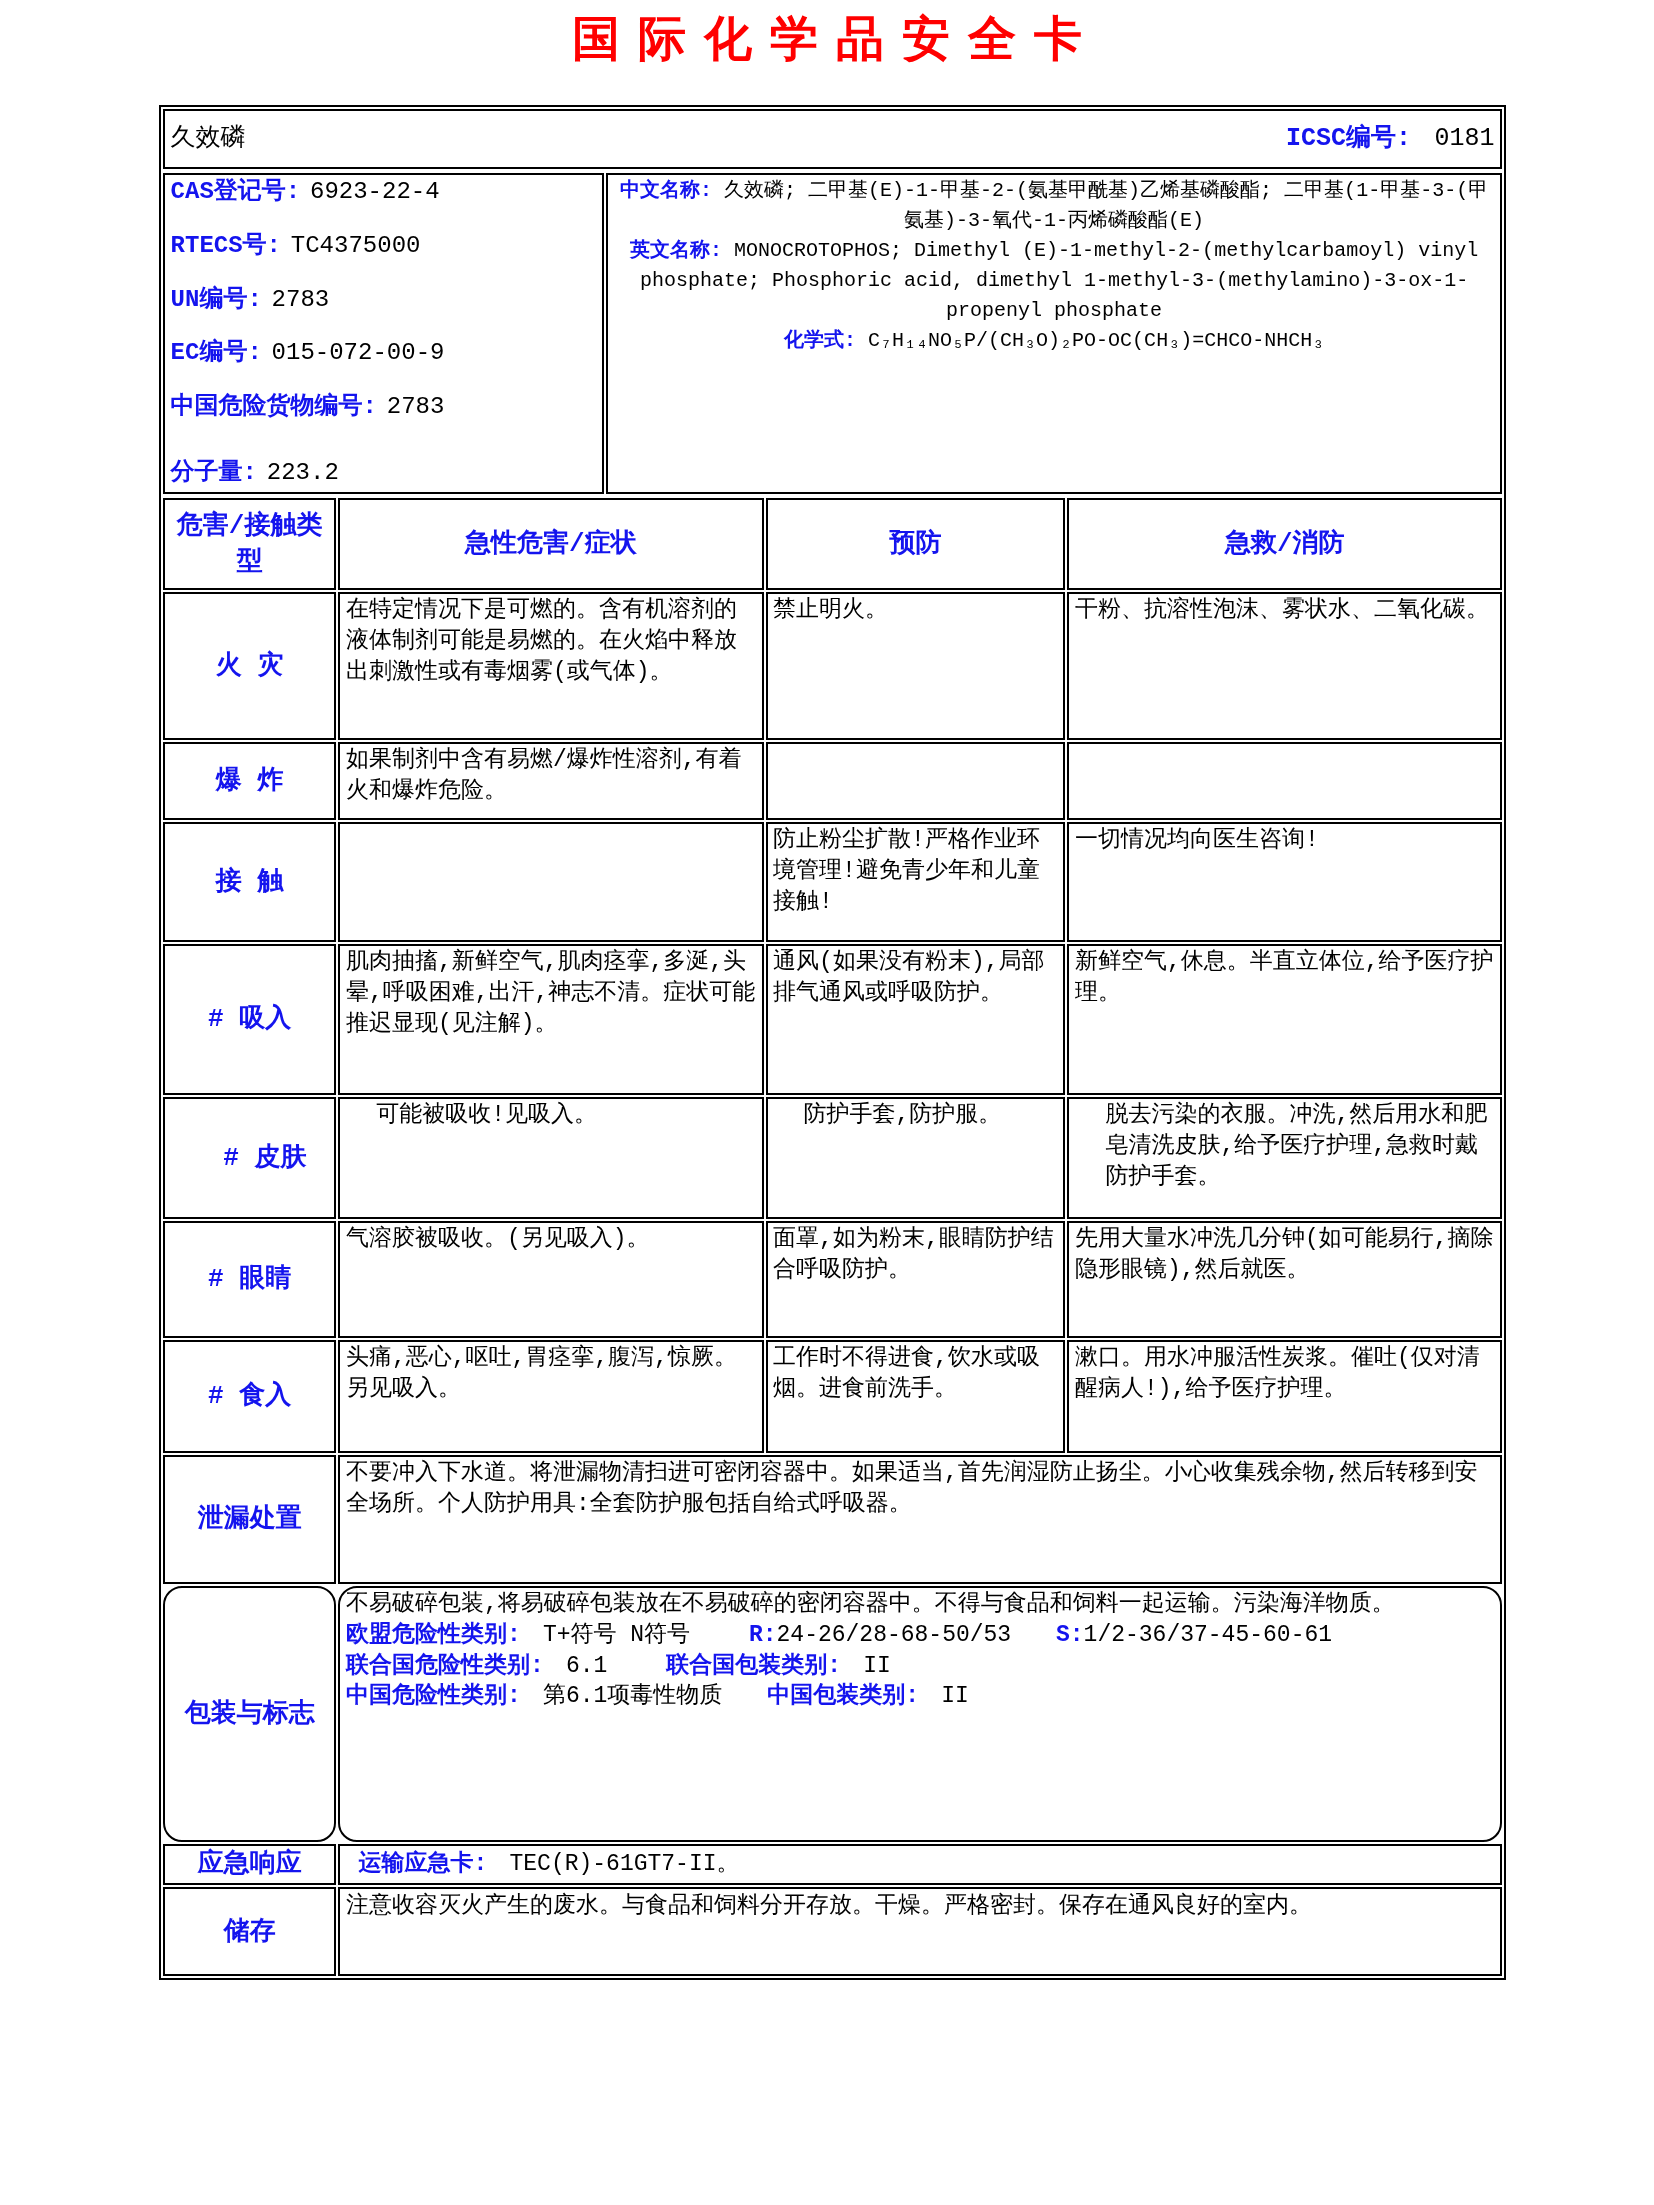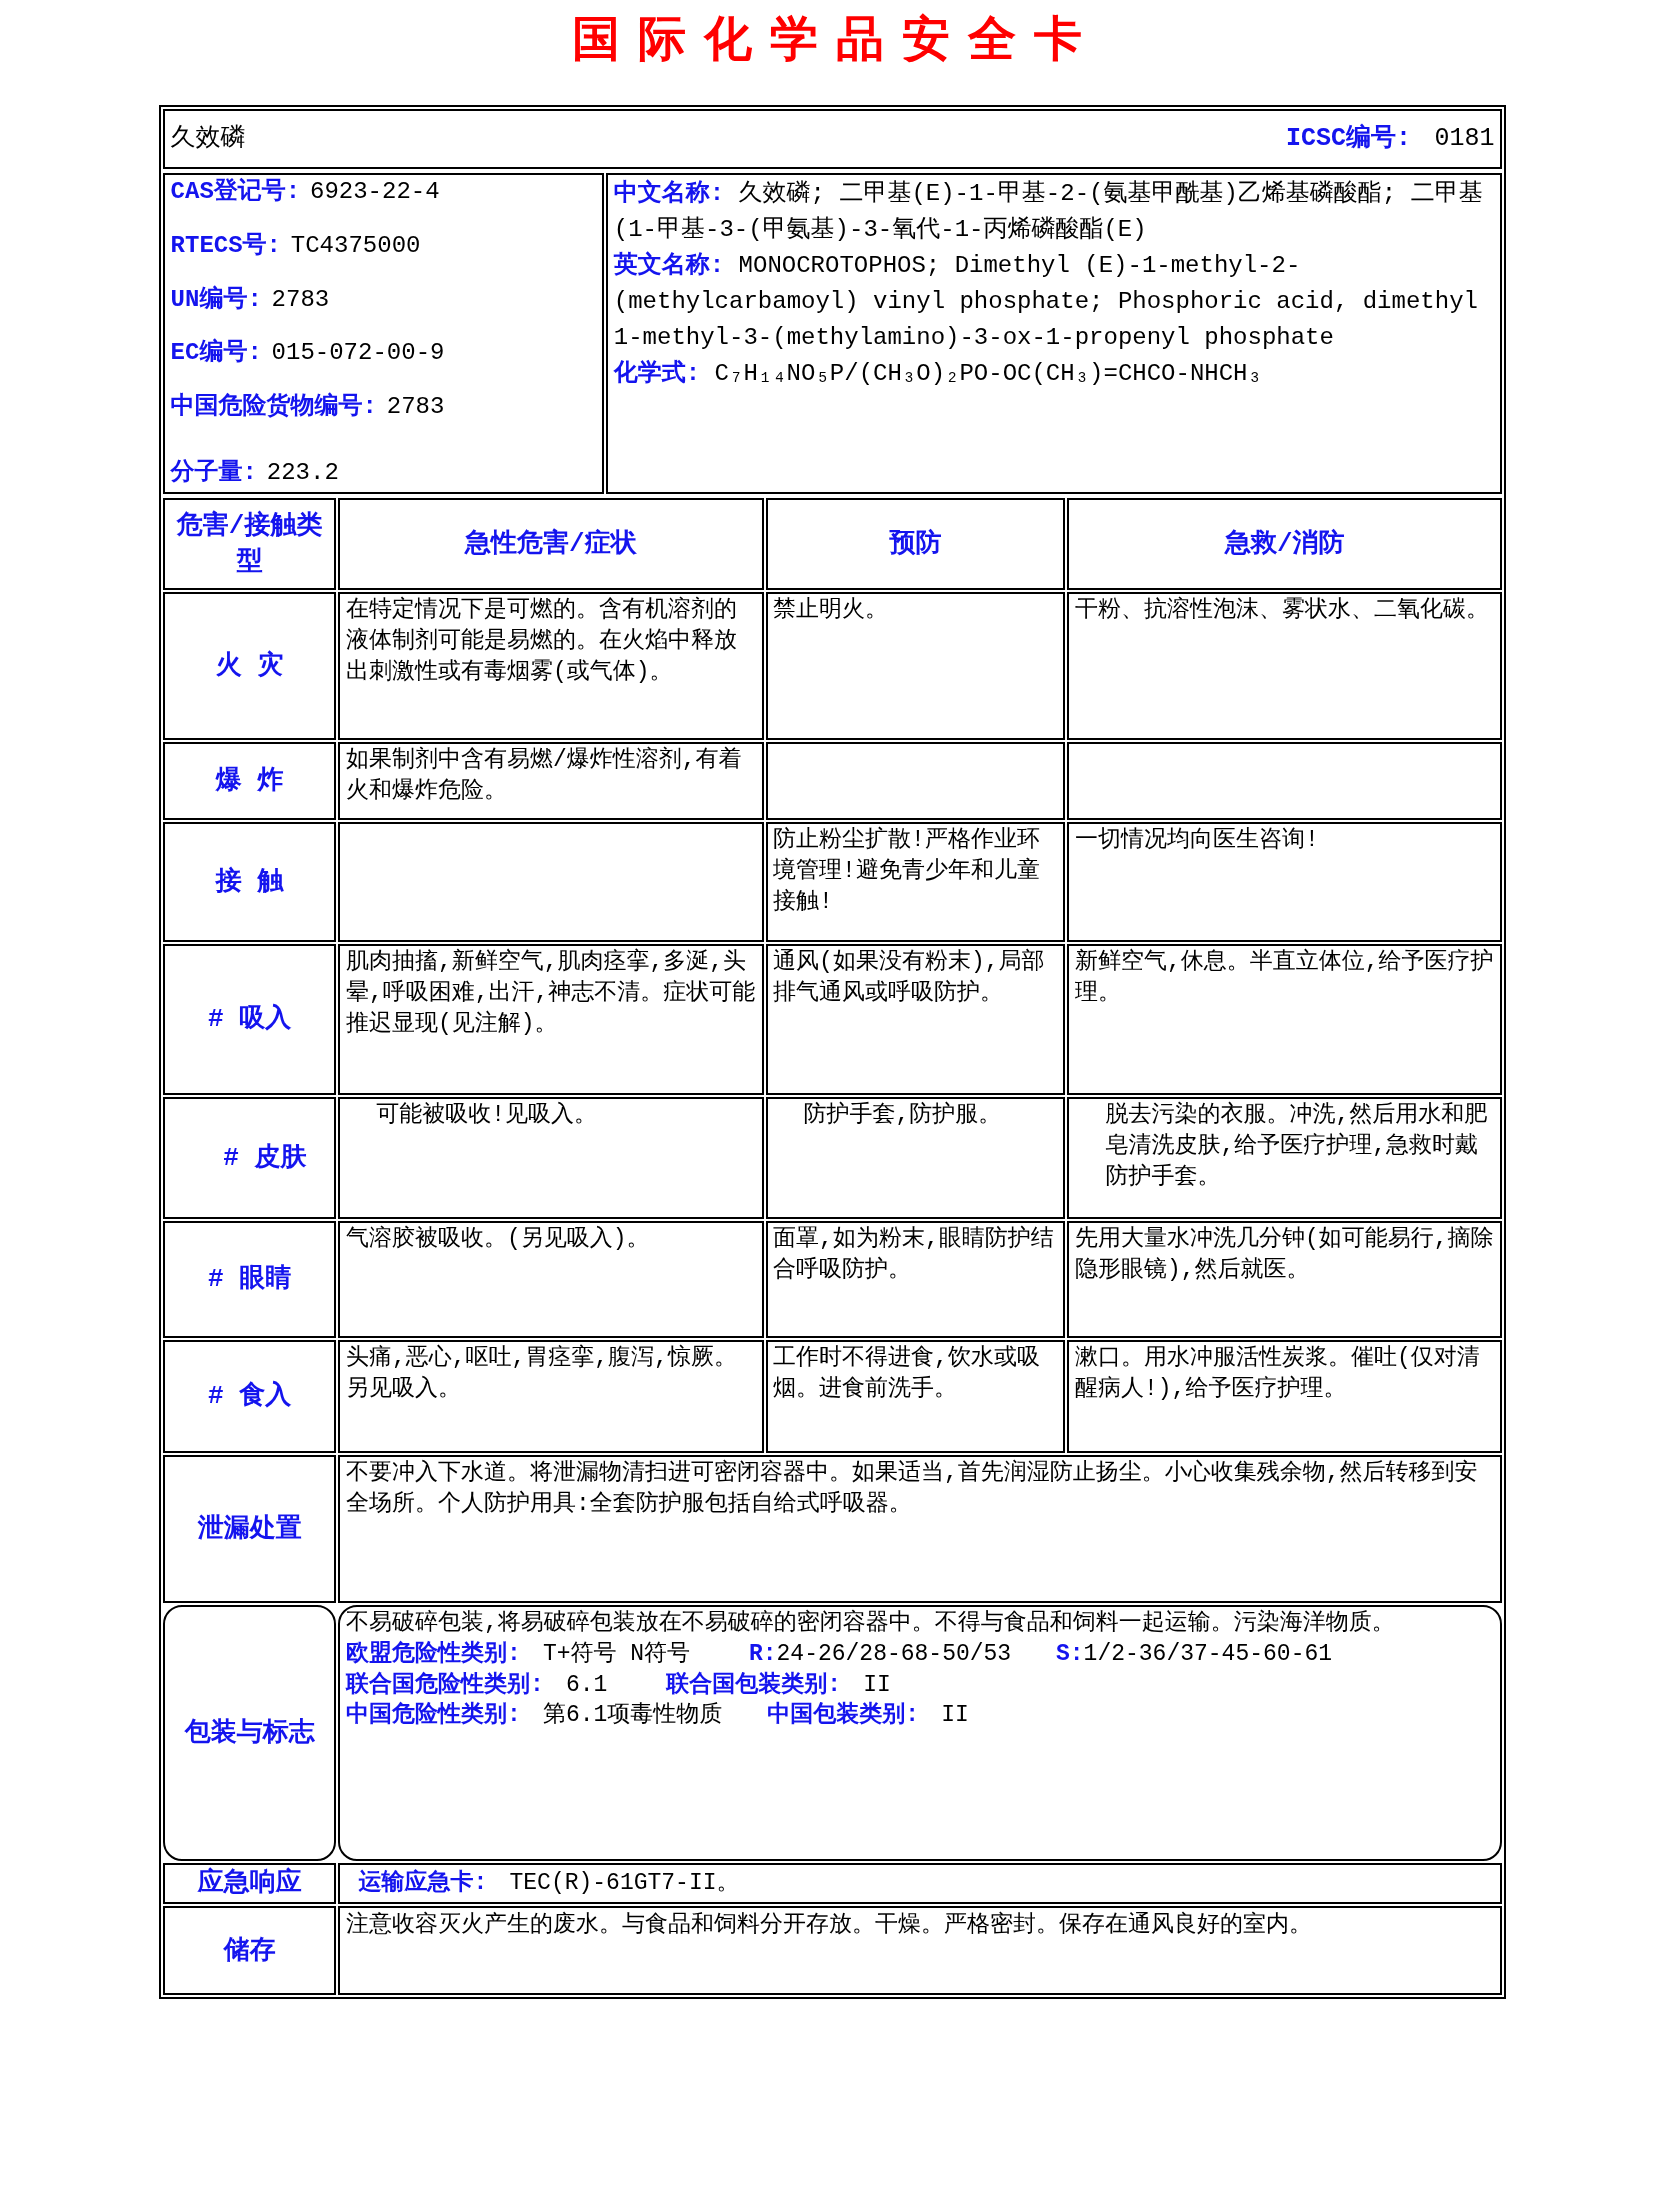--- a/index.html
+++ b/index.html
@@ -34,40 +34,40 @@
   .lbl{color:var(--label-blue);font-weight:bold;}
   
   .row-name td{height:60px;vertical-align:middle;font-size:25px;}
   .name-flex{display:flex;justify-content:space-between;align-items:center;}
   
   .row-ids td{height:321px;}
   .ids-left{display:flex;flex-direction:column;height:100%;font-size:24px;}
   .id-line{margin-bottom:21.7px;white-space:nowrap;}
   .id-line .val{margin-left:9.8px;}
   .mw-line{margin-top:auto;margin-bottom:1.4px;}
-  .ids-right{font-size:24px;line-height:1.5;}
+  .ids-right{font-size:20px;line-height:1.5;text-align:center;}
   .ids-right p{margin:0;}
   .formula{white-space:nowrap;}
   
   .hz-head td{
     height:92px;text-align:center;vertical-align:middle;
     color:var(--label-blue);font-weight:bold;font-size:26px;line-height:1.4;
   }
   .type-cell{
     text-align:center;vertical-align:middle;
     color:var(--label-blue);font-weight:bold;font-size:26px;
   }
   .r-fire td{height:148px;}
   .r-explosion td{height:78px;}
   .r-contact td{height:120px;}
   .r-inhalation td{height:151px;}
   .r-skin td{height:122px;padding-left:36px;}
   .r-eyes td{height:117px;}
   .r-ingestion td{height:113px;}
-  .r-spill td{height:148px;}
+  .r-spill td{height:129px;}
   .r-packaging td{height:256px;border-radius:19px;}
   .r-emergency td{height:41px;}
   .r-storage td{height:89px;}
   .r-emergency .span-cell{vertical-align:middle;}
   .span-cell p{margin:0;}
   .pack-line{margin:0;}
   .seg-gap-lg{margin-left:45px;}
   .seg-gap-md{margin-left:31px;}
   .seg-gap-sm{margin-left:8.4px;}
   .emergency-text{padding-left:12.6px;}

